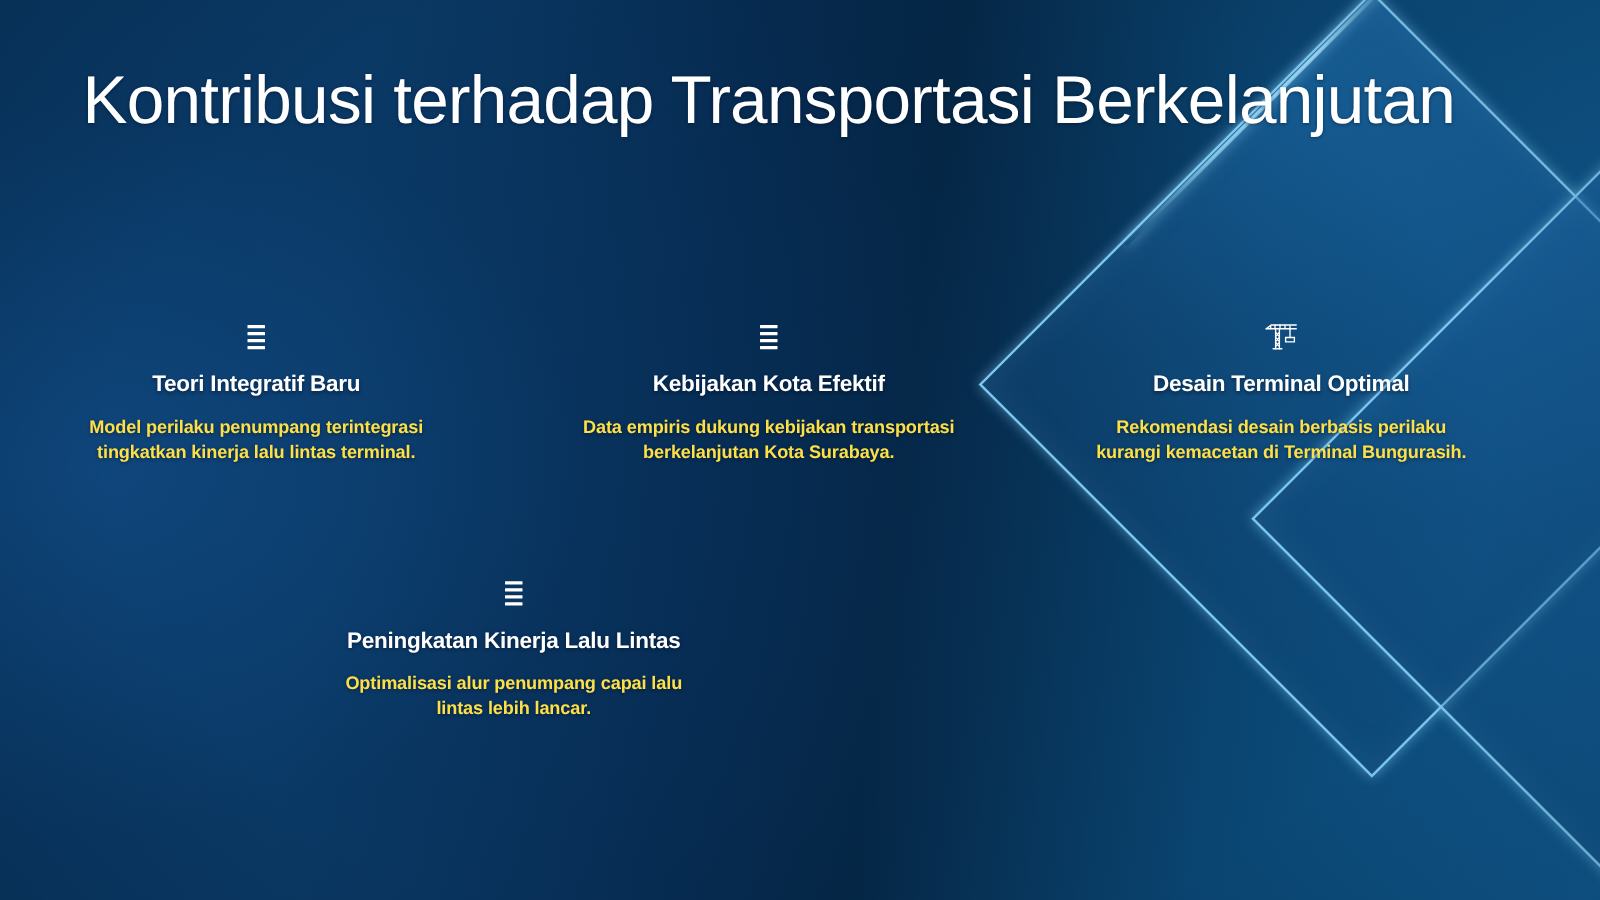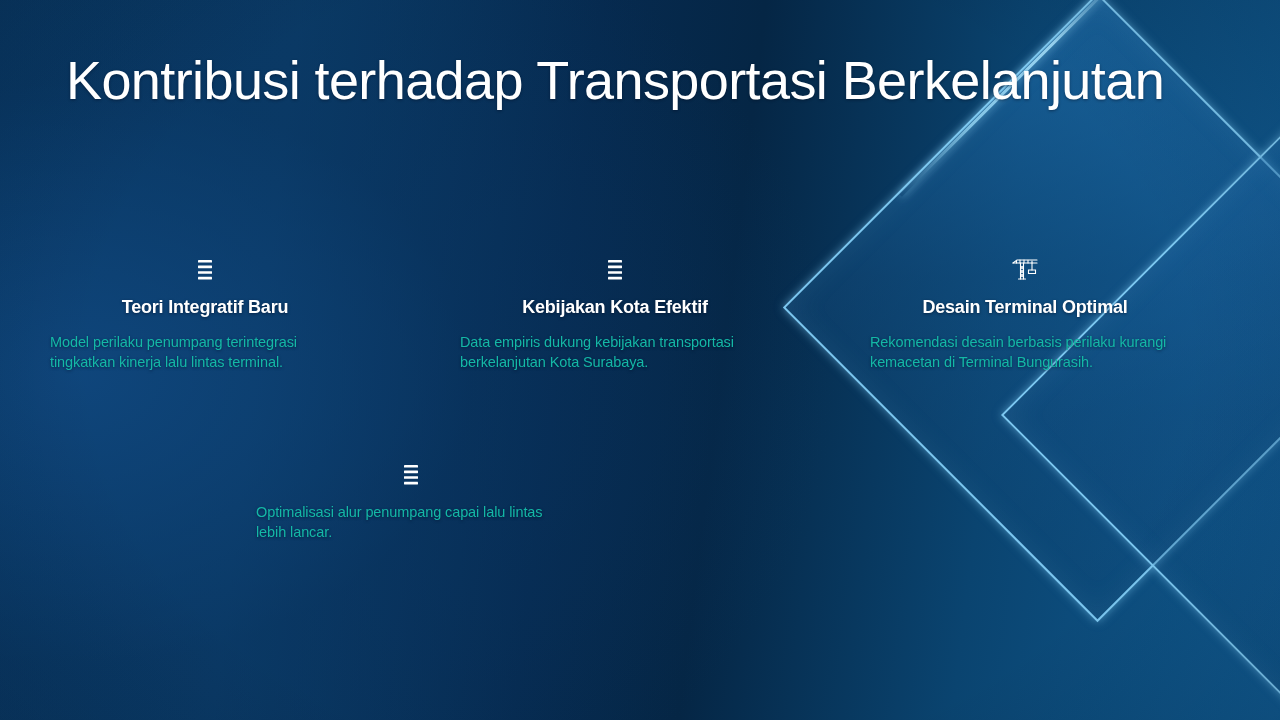--- a/index.html
+++ b/index.html
@@ -81,44 +81,44 @@
   
   .row{ position:absolute; display:flex; }
   #row-1{ left:0; top:255px; width:1280px; }
   #row-2{ left:206px; top:460px; width:1280px; }
 
   .card{
     width:410px;
     display:flex;
     flex-direction:column;
     align-items:center;
-    text-align:left;
+    text-align:center;
     padding:0 16px;
   }
 
   .card-icon{
     height:30px;
     display:flex; align-items:center; justify-content:center;
     margin-bottom:12px;
   }
   .card-icon svg{ display:block; }
 
   .card-title{
     color:#ffffff;
     font-size:18px;
     font-weight:bold;
     letter-spacing:-0.2px;
     line-height:1.2;
     margin-bottom:13px;
     text-shadow:0 1px 3px rgba(0,10,30,0.5);
   }
   .card-body{
-    color:#14b8a6;
+    color:#fde047;
     font-size:14.5px;
-    font-weight:400;
+    font-weight:700;
     line-height:1.38;
     letter-spacing:-0.1px;
     max-width:310px;
     text-shadow:0 1px 3px rgba(0,10,30,0.5);
   }
 </style>
 </head>
 <body>
 
 <div id="slide">
@@ -187,18 +187,19 @@
 
     <div class="card">
       <div class="card-icon">
         <svg width="16" height="24" viewBox="0 0 16 24" aria-hidden="true">
           <rect x="1" y="2" width="14" height="2.6" rx="0.4" fill="#ffffff"></rect>
           <rect x="1" y="7.6" width="14" height="2.6" rx="0.4" fill="#ffffff"></rect>
           <rect x="1" y="13.2" width="14" height="2.6" rx="0.4" fill="#ffffff"></rect>
           <rect x="1" y="18.8" width="14" height="2.6" rx="0.4" fill="#ffffff"></rect>
         </svg>
       </div>
+      <div class="card-title">Peningkatan Kinerja Lalu Lintas</div>
       <div class="card-body">Optimalisasi alur penumpang capai lalu lintas lebih lancar.</div>
     </div>
 
   </div>
 
 </div>
 
 </body></html>

